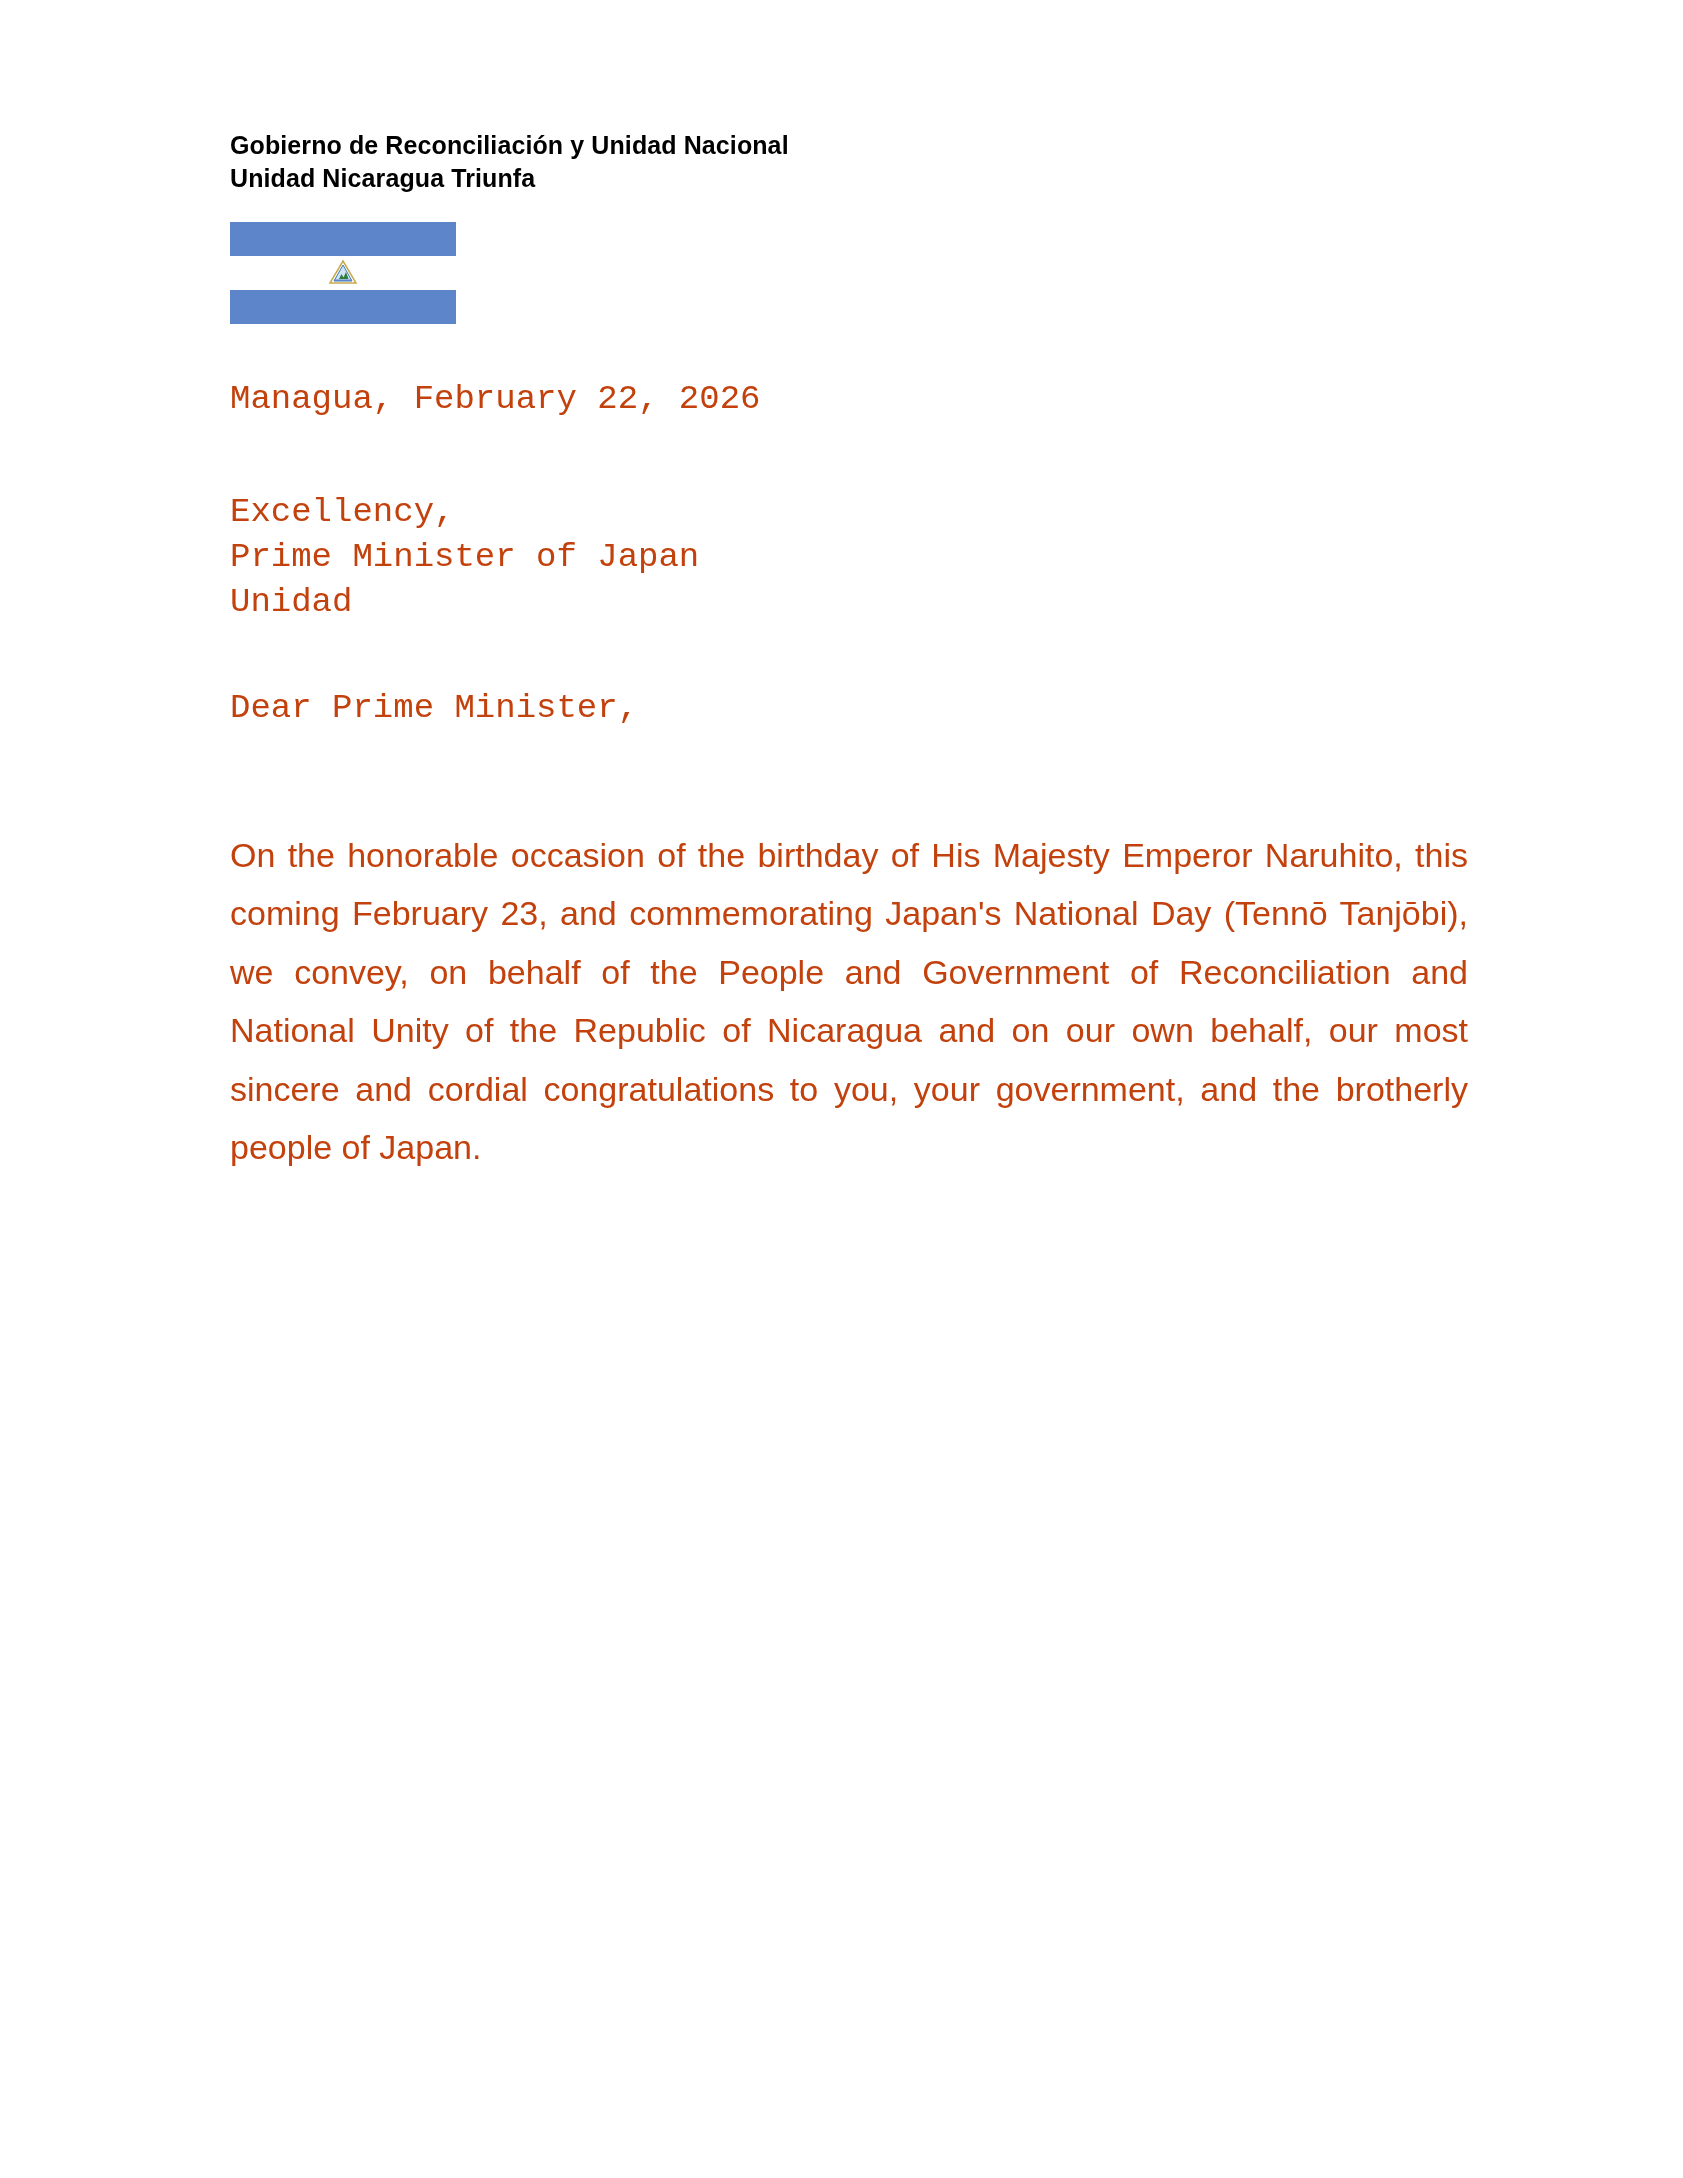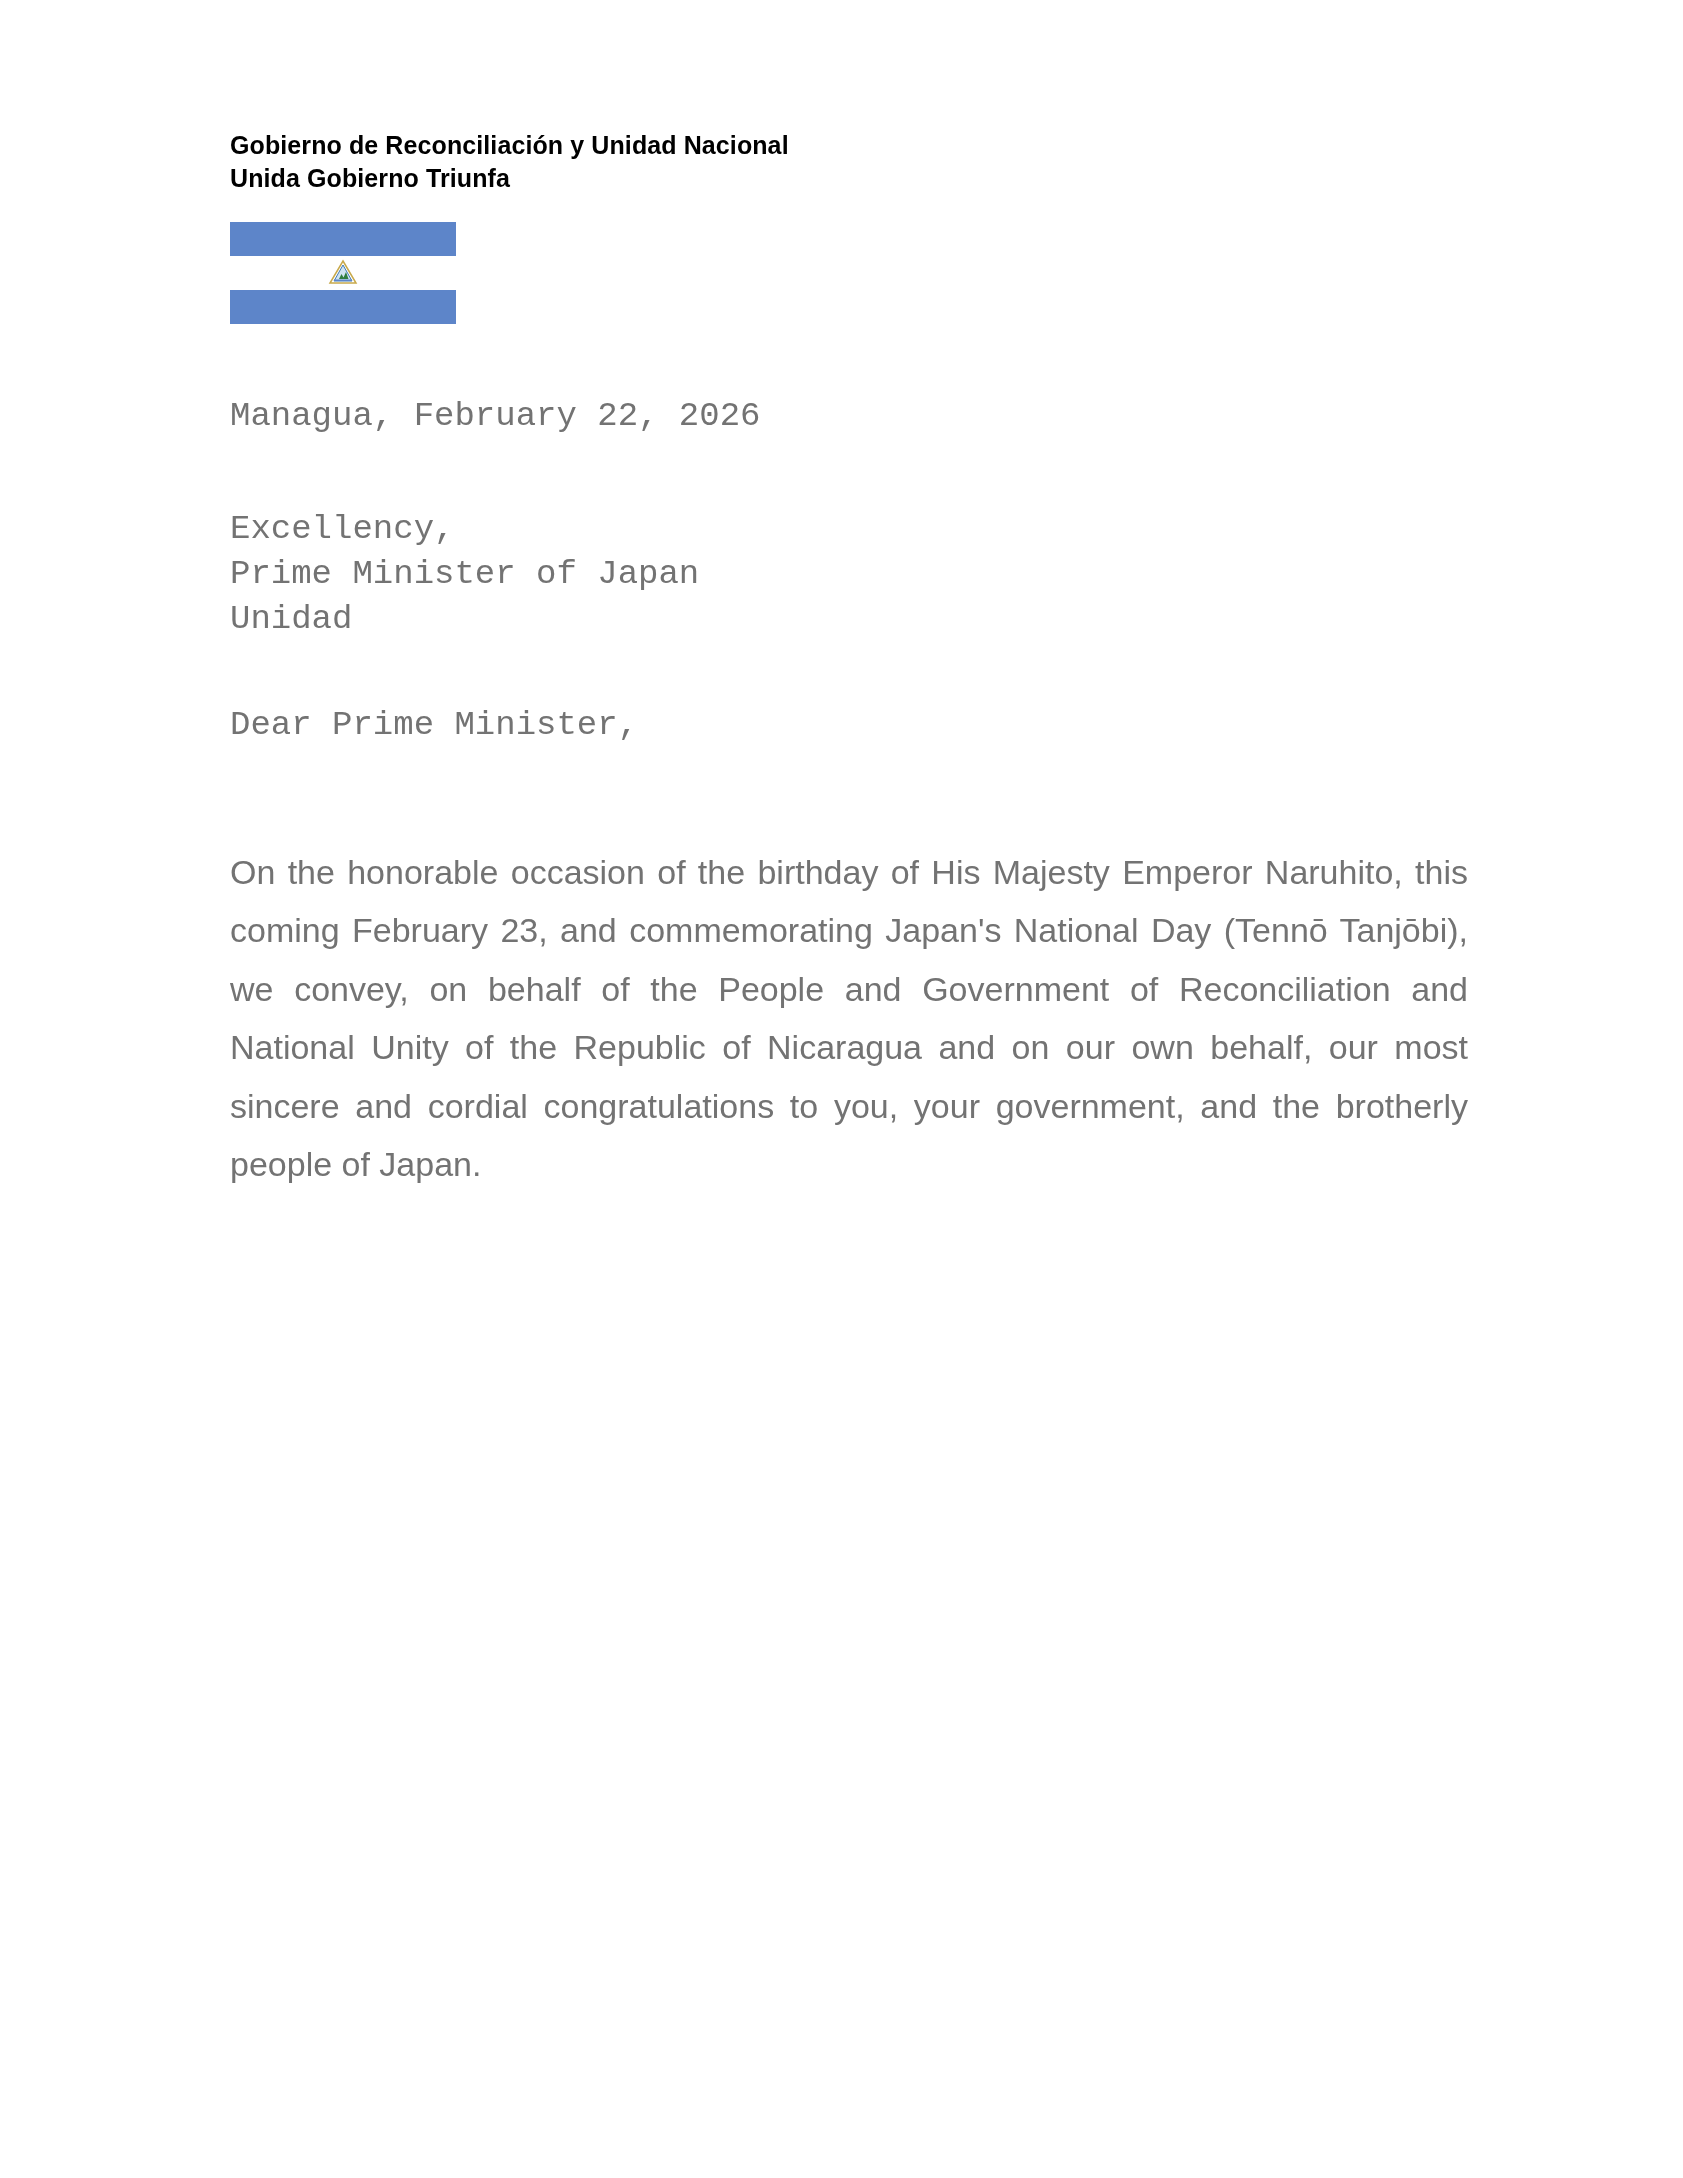--- a/index.html
+++ b/index.html
@@ -61,25 +61,25 @@
   .flag .crest {
     position: absolute;
     left: 50%;
     top: 50%;
     width: 30px;
     height: 27px;
     margin-left: -15px;
     margin-top: -13.4px;
   }
   .body-text {
-    margin-top: 70px;
+    margin-top: 53px;
     font-family: "Liberation Mono", monospace;
     font-size: 34px;
     line-height: 1.32;
-    color: #737373;
+    color: #c2410c;
   }
   .mono-line {
     font-family: "Liberation Mono", monospace;
     font-size: 34px;
     line-height: 1.32;
     white-space: pre;
   }
   .block-gap-lg { height: 69px; }
   .block-gap-md { height: 61px; }
   .para {
@@ -93,21 +93,21 @@
   }
   .para + .para { margin-top: 53px; }
 </style>
 </head>
 <body>
 
 <div class="page">
 
   <div class="letterhead">
     <div>Gobierno de Reconciliación y Unidad Nacional</div>
-    <div>Unida Gobierno Triunfa</div>
+    <div>Unidad Nicaragua Triunfa</div>
   </div>
 
   <div class="flag">
     <div class="band top"></div>
     <div class="white"></div>
     <div class="band bottom"></div>
     <svg class="crest" viewBox="0 0 60 54">
       <polygon points="30,4 56,48 4,48" fill="#ffffff" stroke="#c8a94b" stroke-width="3"></polygon>
       <polygon points="30,12 48,44 12,44" fill="#cfe3f2" stroke="#3f7ab5" stroke-width="2"></polygon>
       <polygon points="22,40 27,30 31,37 36,26 41,40" fill="#2f7d3f"></polygon>

